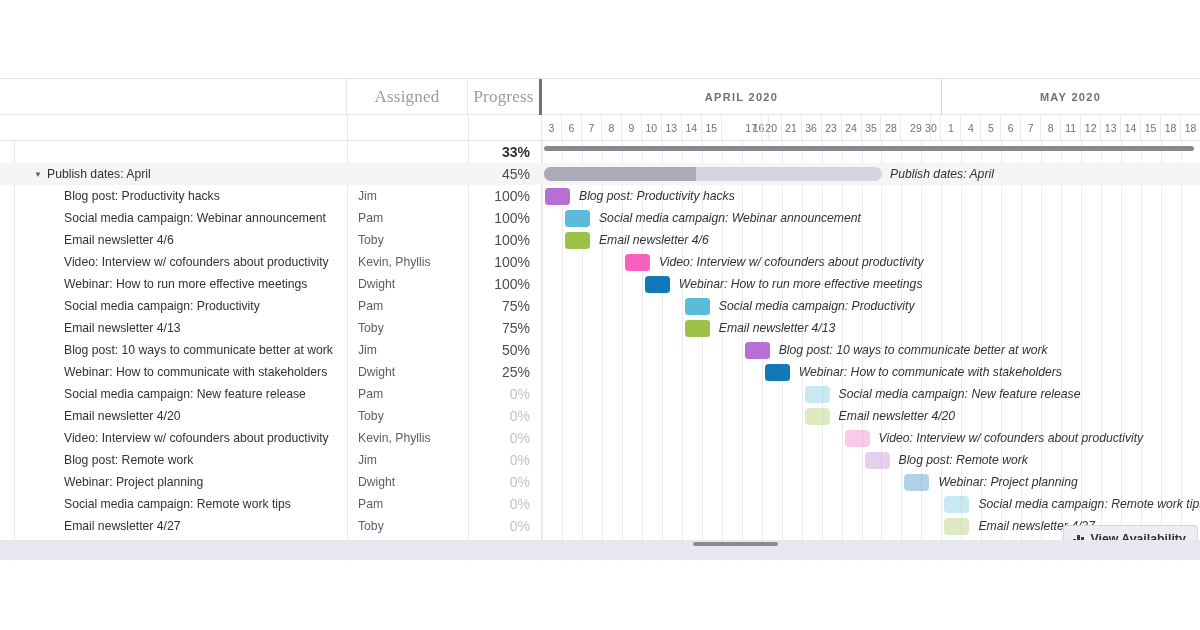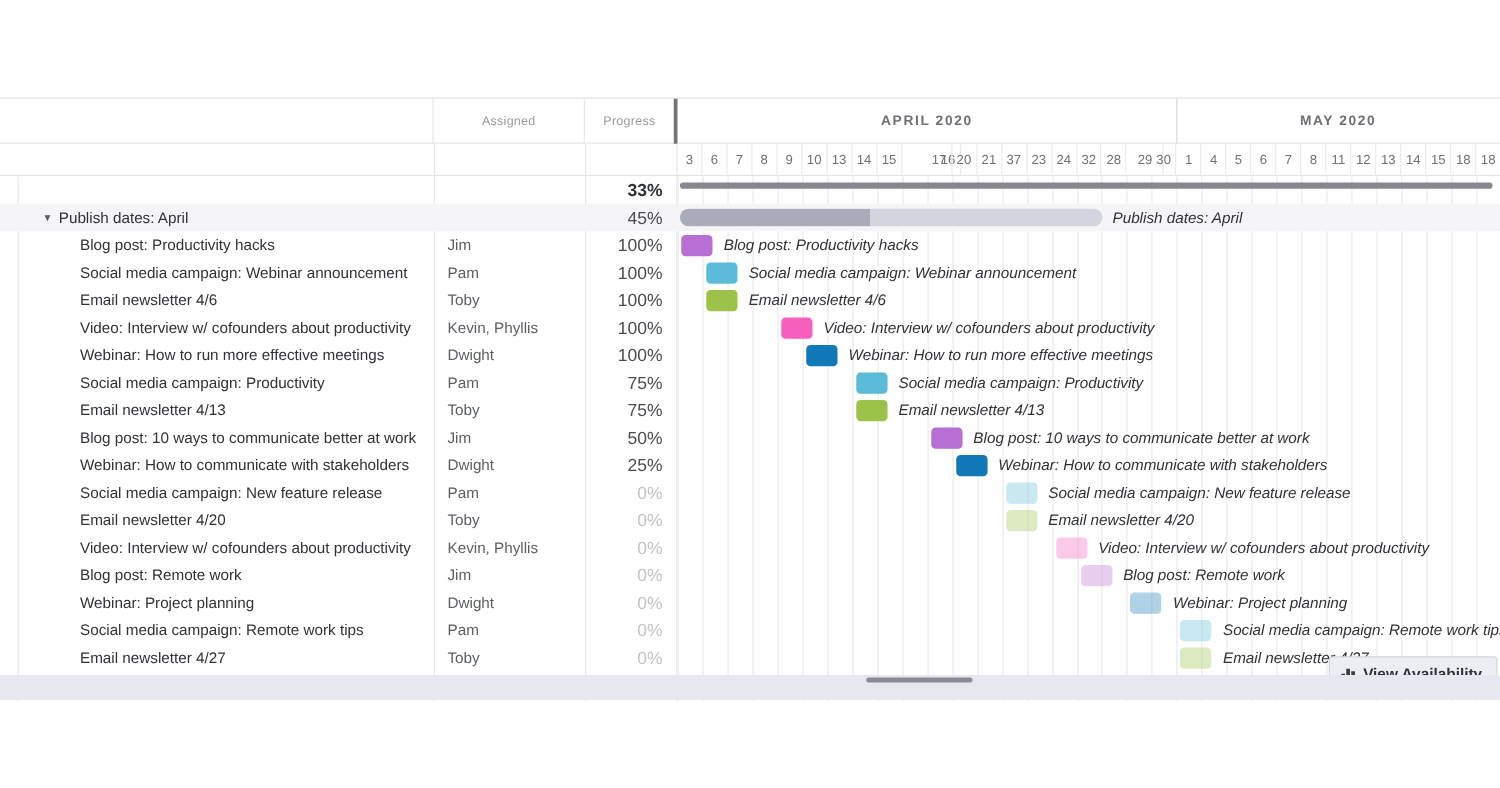--- a/index.html
+++ b/index.html
@@ -17,21 +17,21 @@
     background: #fff; border-top: 1px solid #e3e3e6;
   }
 
   
   .hdr { position: relative; height: 36px; width: 1200px; border-bottom: 1px solid #e8e8ea; }
   .hdr-name { position: absolute; left: 0; top: 0; width: 347px; height: 36px; border-right: 1px solid #e8e8ea; }
   .hdr-assigned { position: absolute; left: 347px; top: 0; width: 121px; height: 36px; border-right: 1px solid #e8e8ea;
      display:flex; align-items:center; justify-content:center; }
   .hdr-progress { position: absolute; left: 468px; top: 0; width: 74px; height: 36px; border-right: 3px solid #737373;
      display:flex; align-items:center; justify-content:center; }
-  .hdr-col-label { font-size: 10px; color: #9a9aa2; letter-spacing: .2px; }
+  .hdr-col-label { font-size: 17px; color: #9a9aa2; letter-spacing: .2px; font-family: Liberation Serif, serif; }
 
   .hdr-month { position: absolute; top: 0; height: 36px; display:flex; align-items:center; justify-content:center;
     font-size: 11px; font-weight: bold; color: #6e7076; letter-spacing: 1.3px; }
   .month-sep { position: absolute; top: 0; width: 1px; height: 36px; background: #d7d8dc; }
 
   
   .days { position: absolute; left: 542px; top: 36px; width: 658px; height: 26px; border-bottom: 1px solid #e2e2e6; }
   .day { position: absolute; top: 0; height: 26px; display:flex; align-items:center; justify-content:center;
      font-size: 10.5px; color: #6e7076; border-right: 1px solid #ececed; }
   .lcol-sub { position: absolute; left: 0; top: 36px; width: 542px; height: 26px; border-bottom: 1px solid #e2e2e6; }
@@ -112,24 +112,24 @@
         <div class="day" style="left: 59.91px; width: 19.97px;">8</div>
         <div class="day" style="left: 79.88px; width: 19.97px;">9</div>
         <div class="day" style="left: 99.85px; width: 19.97px;">10</div>
         <div class="day" style="left: 119.82px; width: 19.97px;">13</div>
         <div class="day" style="left: 139.79px; width: 19.97px;">14</div>
         <div class="day" style="left: 159.76px; width: 19.97px;">15</div>
         <div class="day" style="left: 192px; width: 19.97px; margin-left: 15px;">16</div>
         <div class="day" style="left: 199.7px; width: 19.97px;">17</div>
         <div class="day" style="left: 219.67px; width: 19.97px;">20</div>
         <div class="day" style="left: 239.64px; width: 19.97px;">21</div>
-        <div class="day" style="left: 259.61px; width: 19.97px;">37</div>
+        <div class="day" style="left: 259.61px; width: 19.97px;">36</div>
         <div class="day" style="left: 279.58px; width: 19.97px;">23</div>
         <div class="day" style="left: 299.55px; width: 19.97px;">24</div>
-        <div class="day" style="left: 319.52px; width: 19.97px;">32</div>
+        <div class="day" style="left: 319.52px; width: 19.97px;">35</div>
         <div class="day" style="left: 339.49px; width: 19.97px;">28</div>
         <div class="day" style="left: 359.46px; width: 30px;">29</div>
         <div class="day" style="left: 379.43px; width: 19.97px;">30</div>
         <div class="day" style="left: 399.4px; width: 19.97px;">1</div>
         <div class="day" style="left: 419.37px; width: 19.97px;">4</div>
         <div class="day" style="left: 439.34px; width: 19.97px;">5</div>
         <div class="day" style="left: 459.31px; width: 19.97px;">6</div>
         <div class="day" style="left: 479.28px; width: 19.97px;">7</div>
         <div class="day" style="left: 499.25px; width: 19.97px;">8</div>
         <div class="day" style="left: 519.22px; width: 19.97px;">11</div>

